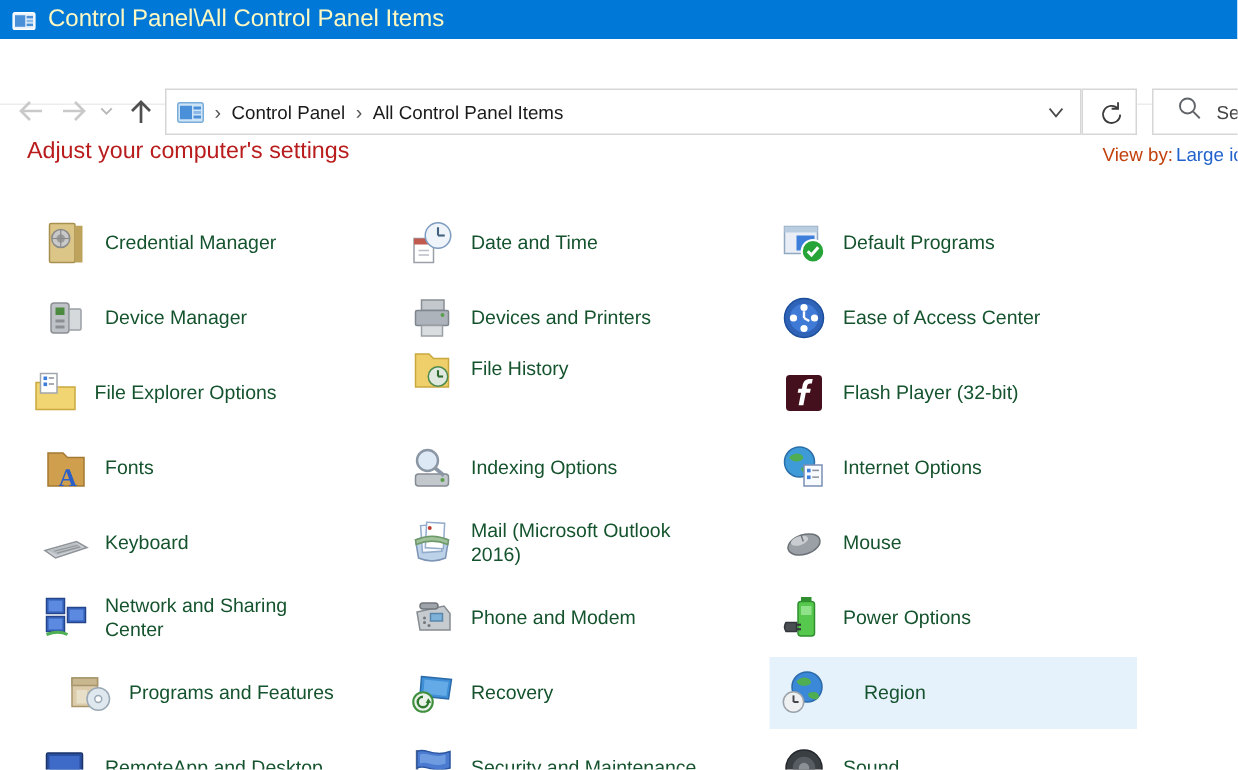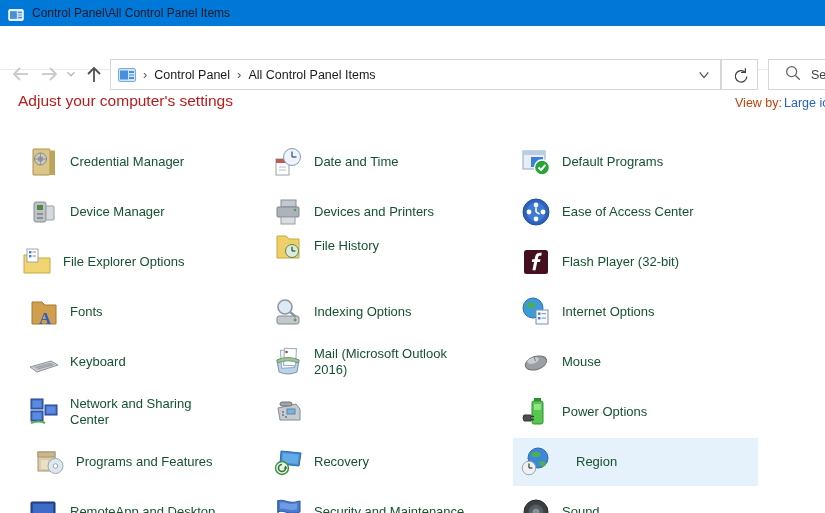--- a/index.html
+++ b/index.html
@@ -8,21 +8,21 @@
     background:#ffffff;font-family:"Liberation Sans", sans-serif;
     -webkit-font-smoothing:antialiased;
   }
   
   .titlebar{
     position:absolute;left:0;top:0;width:825px;height:26px;
     background:#0078D7;display:flex;align-items:center;gap:8px;
     padding-left:8px;box-sizing:border-box;
   }
   .titlebar .win-icon{width:16px;height:12px;display:inline-block;flex:0 0 16px;}
-  .titlebar .title-text{color:#0f172a;font-size:12px;white-space:nowrap;}
+  .titlebar .title-text{color:#fef9c3;font-size:16px;white-space:nowrap;}
   
   .navbar{
     position:absolute;left:0;top:26px;width:825px;height:44px;background:#ffffff;
     border-bottom:1px solid #ececec;box-sizing:border-box;
   }
   .navbtn{position:absolute;top:34px;width:28px;height:28px;display:flex;
     align-items:center;justify-content:center;background:transparent;border:none;padding:0;cursor:default;}
   .navbtn.back{left:6px;}
   .navbtn.fwd{left:36px;}
   .navbtn.recent{left:62px;width:18px;}
@@ -354,36 +354,37 @@
   <span class="ic">
     <svg viewBox="0 0 32 32" width="32" height="32">
       <path d="M6 12 L24 8 L28 13 L28 24 L8 24 z" fill="#c6cbd0" stroke="#868c92"></path>
       <rect x="8" y="6" width="12" height="4" rx="2" fill="#9ea4aa" stroke="#70767c"></rect>
       <rect x="15" y="13" width="8" height="5" fill="#7fb2d9" stroke="#5a86ab"></rect>
       <circle cx="11" cy="16" r="1" fill="#70767c"></circle>
       <circle cx="11" cy="19" r="1" fill="#70767c"></circle>
       <circle cx="14" cy="21" r="1" fill="#70767c"></circle>
     </svg>
   </span>
+  <span class="lbl">Phone and Modem</span>
 </div>
 <div class="item" style="left:513px;top:388px">
   <span class="ic">
     <svg viewBox="0 0 32 32" width="32" height="32">
       <rect x="14" y="2" width="7" height="3" fill="#2f8f2f"></rect>
       <rect x="12" y="5" width="11" height="23" rx="2" fill="#57c84e" stroke="#2f8f2f"></rect>
       <rect x="14" y="8" width="7" height="6" fill="#8fe28a"></rect>
       <path d="M4 19 h7 v6 h-7 q-2 -3 0 -6z" fill="#4a4f54" stroke="#33373b"></path>
       <line x1="11" y1="20.5" x2="14" y2="20.5" stroke="#33373b" stroke-width="1.4"></line>
       <line x1="11" y1="23.5" x2="14" y2="23.5" stroke="#33373b" stroke-width="1.4"></line>
     </svg>
   </span>
   <span class="lbl">Power Options</span>
 </div>
 
-<div class="item" style="left:27px;top:438px">
+<div class="item" style="left:37px;top:438px">
   <span class="ic">
     <svg viewBox="0 0 32 32" width="32" height="32">
       <rect x="4" y="6" width="17" height="19" fill="#dcccab" stroke="#a8956b"></rect>
       <rect x="4" y="6" width="17" height="5" fill="#c9b78f" stroke="#a8956b"></rect>
       <rect x="7" y="14" width="7" height="9" fill="#e8dfc8"></rect>
       <circle cx="21.5" cy="20" r="7.5" fill="#dfe8ee" stroke="#9aa8b5"></circle>
       <circle cx="21.5" cy="20" r="2.3" fill="#ffffff" stroke="#9aa8b5"></circle>
     </svg>
   </span>
   <span class="lbl">Programs and Features</span>

